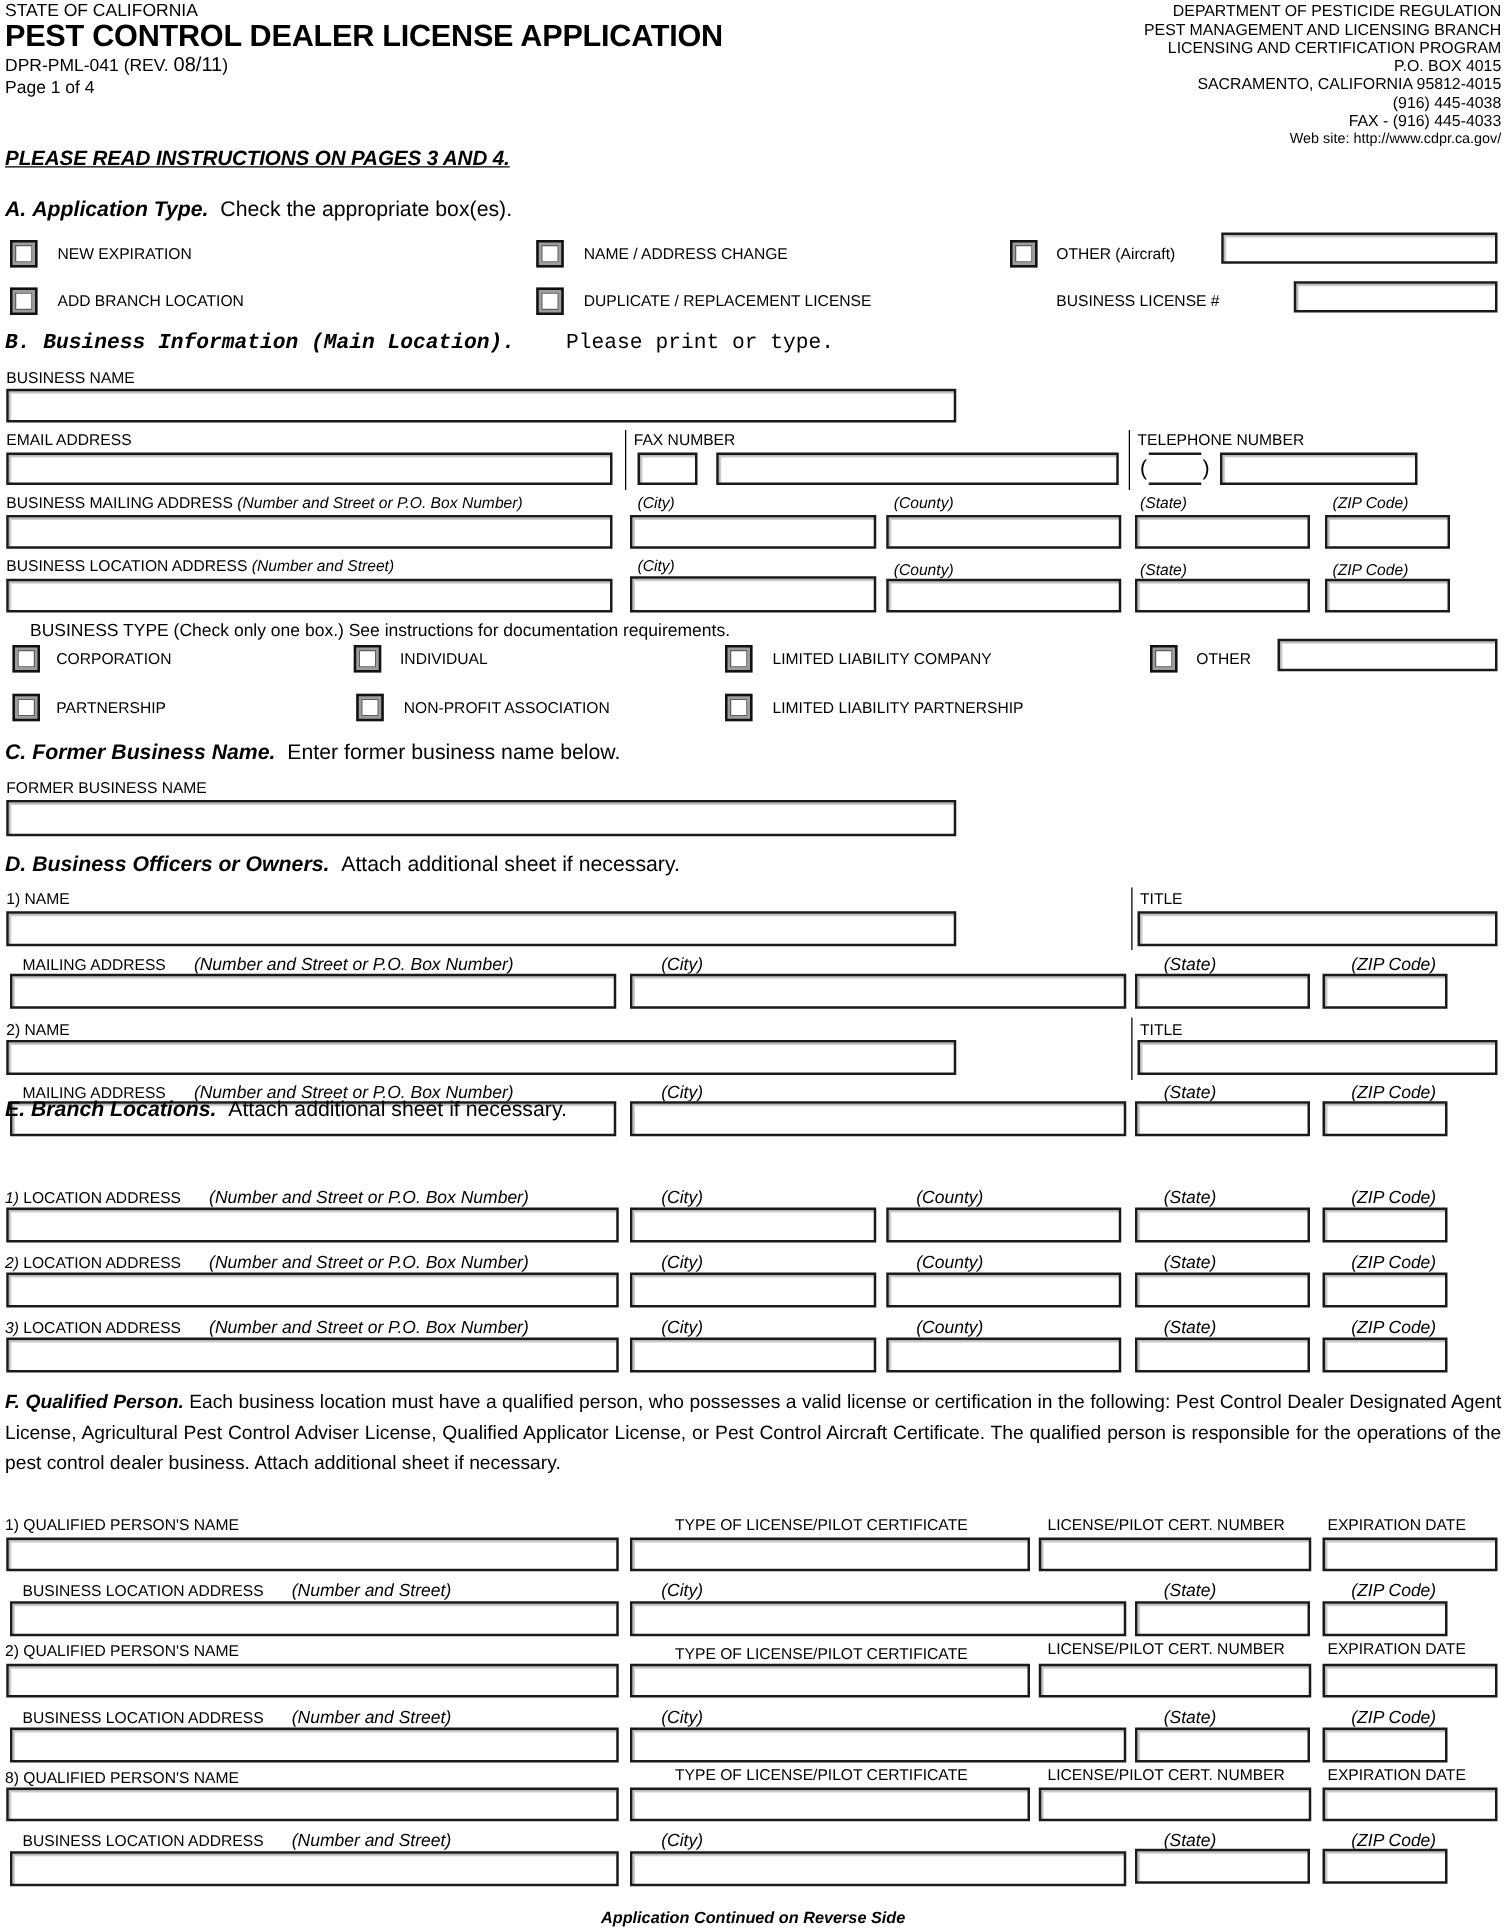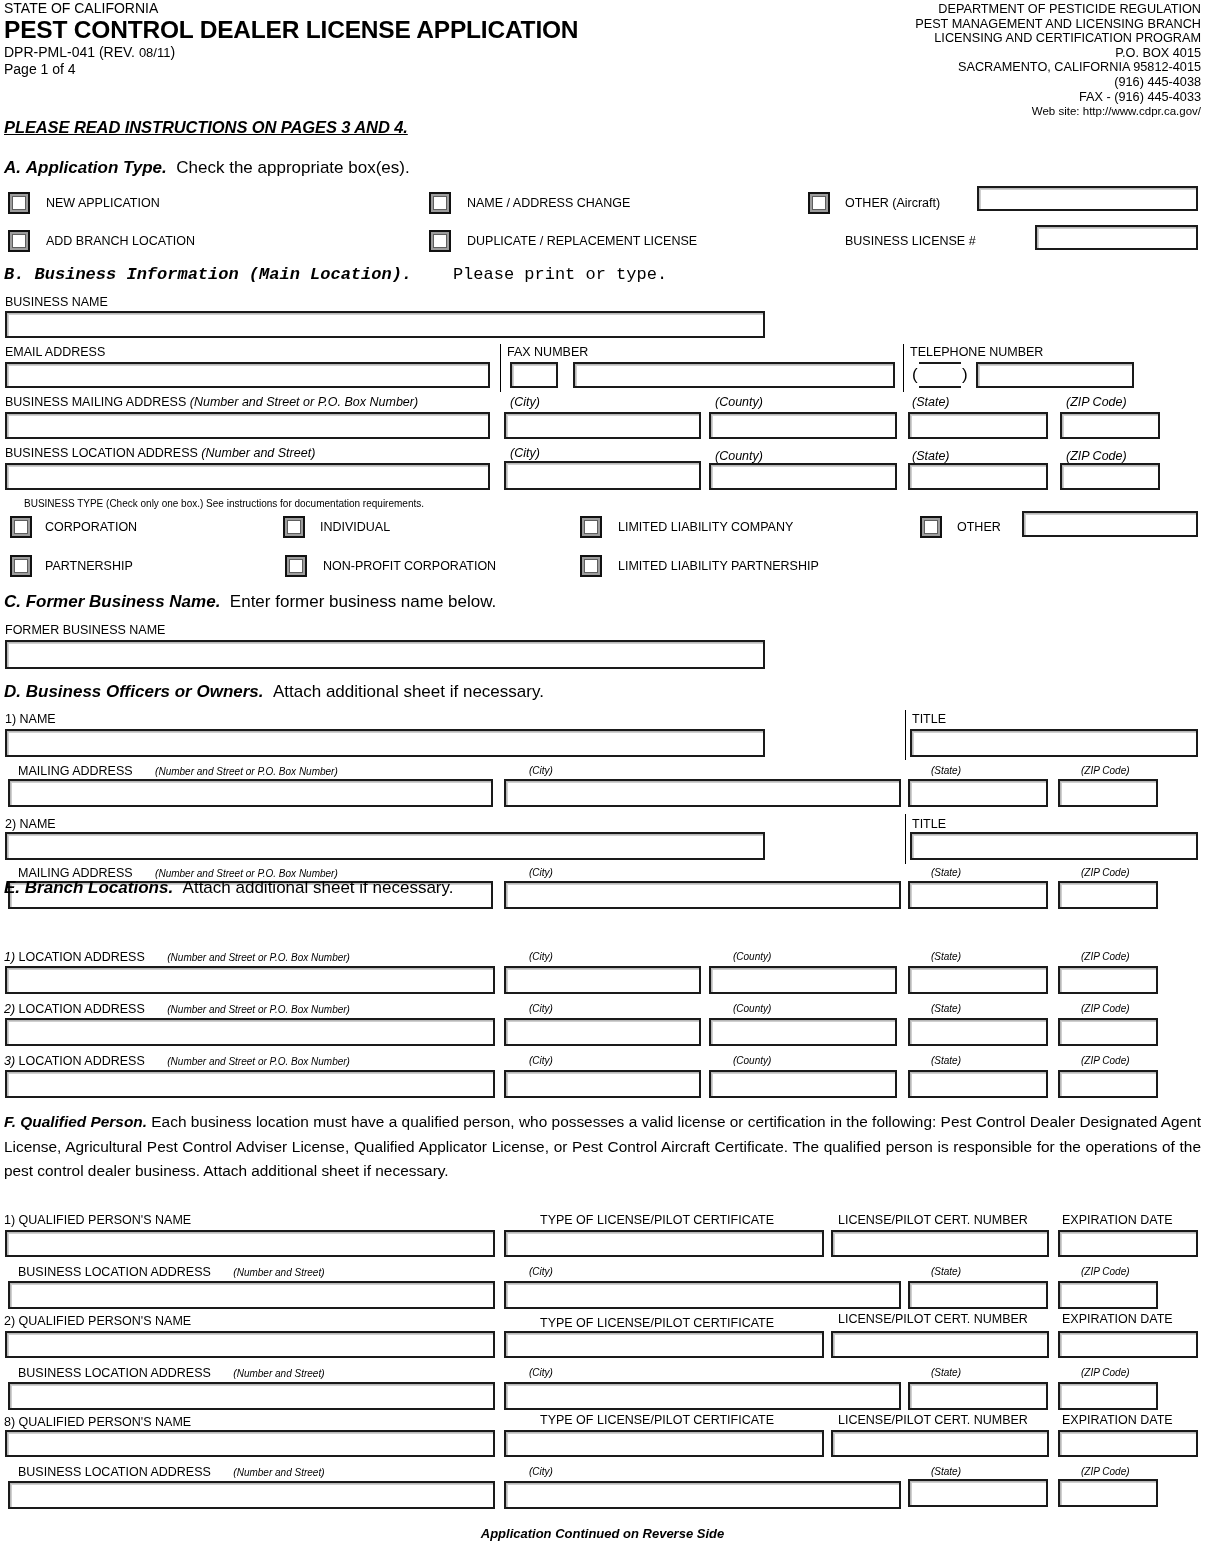--- a/index.html
+++ b/index.html
@@ -4,21 +4,21 @@
 <style>
   html,body{margin:0;padding:0;background:#fff;}
   body{
     width:1205px;height:1542px;
     font-family:"Liberation Sans", sans-serif;
     color:#000;
     -webkit-font-smoothing:none;
   }
   .page{position:relative;width:1205px;height:1542px;overflow:hidden;}
   .lbl{font-size:12.5px;line-height:13px;white-space:nowrap;}
-  .lbl-sm{font-size:10px;line-height:12px;white-space:nowrap;padding-left:19px;}
+  .lbl-sm{font-size:14px;line-height:12px;white-space:nowrap;padding-left:19px;}
   .ital{font-style:italic;}
 
   
   .fld{
     position:absolute;
     background:#fff;
     border:2px solid #1a1a1a;
     box-sizing:border-box;
     box-shadow:inset 1px 1px 0 0 #b8b8b8, inset 2px 2px 0 0 #cfcfcf;
   }
@@ -33,21 +33,21 @@
     border:2px solid #111;background:#9d9d9d;
     padding:2px;
   }
   .cbx i{display:block;width:100%;height:100%;background:#fff;border:1px solid #5e5e5e;box-sizing:border-box;}
 
   
   .hdr-left{position:absolute;left:4px;top:0;}
   .h-state{font-size:14px;line-height:16px;}
   .h-title{font-size:24.5px;font-weight:bold;line-height:28px;letter-spacing:-0.2px;}
   .h-form{font-size:14px;line-height:17px;}
-  .h-form .rev{font-size:13px;}
+  .h-form .rev{font-size:16px;}
   .hdr-right{position:absolute;right:4px;top:2px;text-align:right;font-size:12.7px;line-height:14.6px;}
   .hdr-right .web{font-size:11.5px;}
 
   .please{
     position:absolute;left:4px;top:118px;
     font-size:16.5px;font-weight:bold;font-style:italic;
     text-decoration:underline;letter-spacing:-0.1px;
   }
 
   .sec-head{position:absolute;font-size:17px;line-height:20px;white-space:nowrap;}
@@ -100,21 +100,21 @@
   <div class="sec-head" style="left:4px;top:158px;">
     <b>A.</b>
     <b>Application Type.</b>
     <span>&nbsp;</span><span>Check the appropriate box(es).</span>
   </div>
   <div class="hr2" style="top:181px;"></div>
 
   <div class="cbx" style="left:8px;top:192px;">
       <i></i>
     </div>
-  <div class="ctext" style="left:46px;top:197px;">NEW APPLICATION</div>
+  <div class="ctext" style="left:46px;top:197px;">NEW EXPIRATION</div>
 
   <div class="cbx" style="left:429px;top:192px;">
       <i></i>
     </div>
   <div class="ctext" style="left:467px;top:197px;">NAME / ADDRESS CHANGE</div>
 
   <div class="cbx" style="left:808px;top:192px;">
       <i></i>
     </div>
   <div class="ctext" style="left:845px;top:197px;">OTHER (Aircraft)</div>
@@ -221,21 +221,21 @@
   <div class="fld" style="left:1022px;top:511px;width:176px;height:26px;"></div>
 
   <div class="cbx" style="left:10px;top:555px;">
       <i></i>
     </div>
   <div class="ctext" style="left:45px;top:560px;">PARTNERSHIP</div>
 
   <div class="cbx" style="left:285px;top:555px;">
       <i></i>
     </div>
-  <div class="ctext" style="left:323px;top:560px;">NON-PROFIT CORPORATION</div>
+  <div class="ctext" style="left:323px;top:560px;">NON-PROFIT ASSOCIATION</div>
 
   <div class="cbx" style="left:580px;top:555px;">
       <i></i>
     </div>
   <div class="ctext" style="left:618px;top:560px;">LIMITED LIABILITY PARTNERSHIP</div>
 
   <div class="hr3" style="top:586px;"></div>
 
   <div class="sec-head" style="left:4px;top:592px;">
     <b>C.</b>

